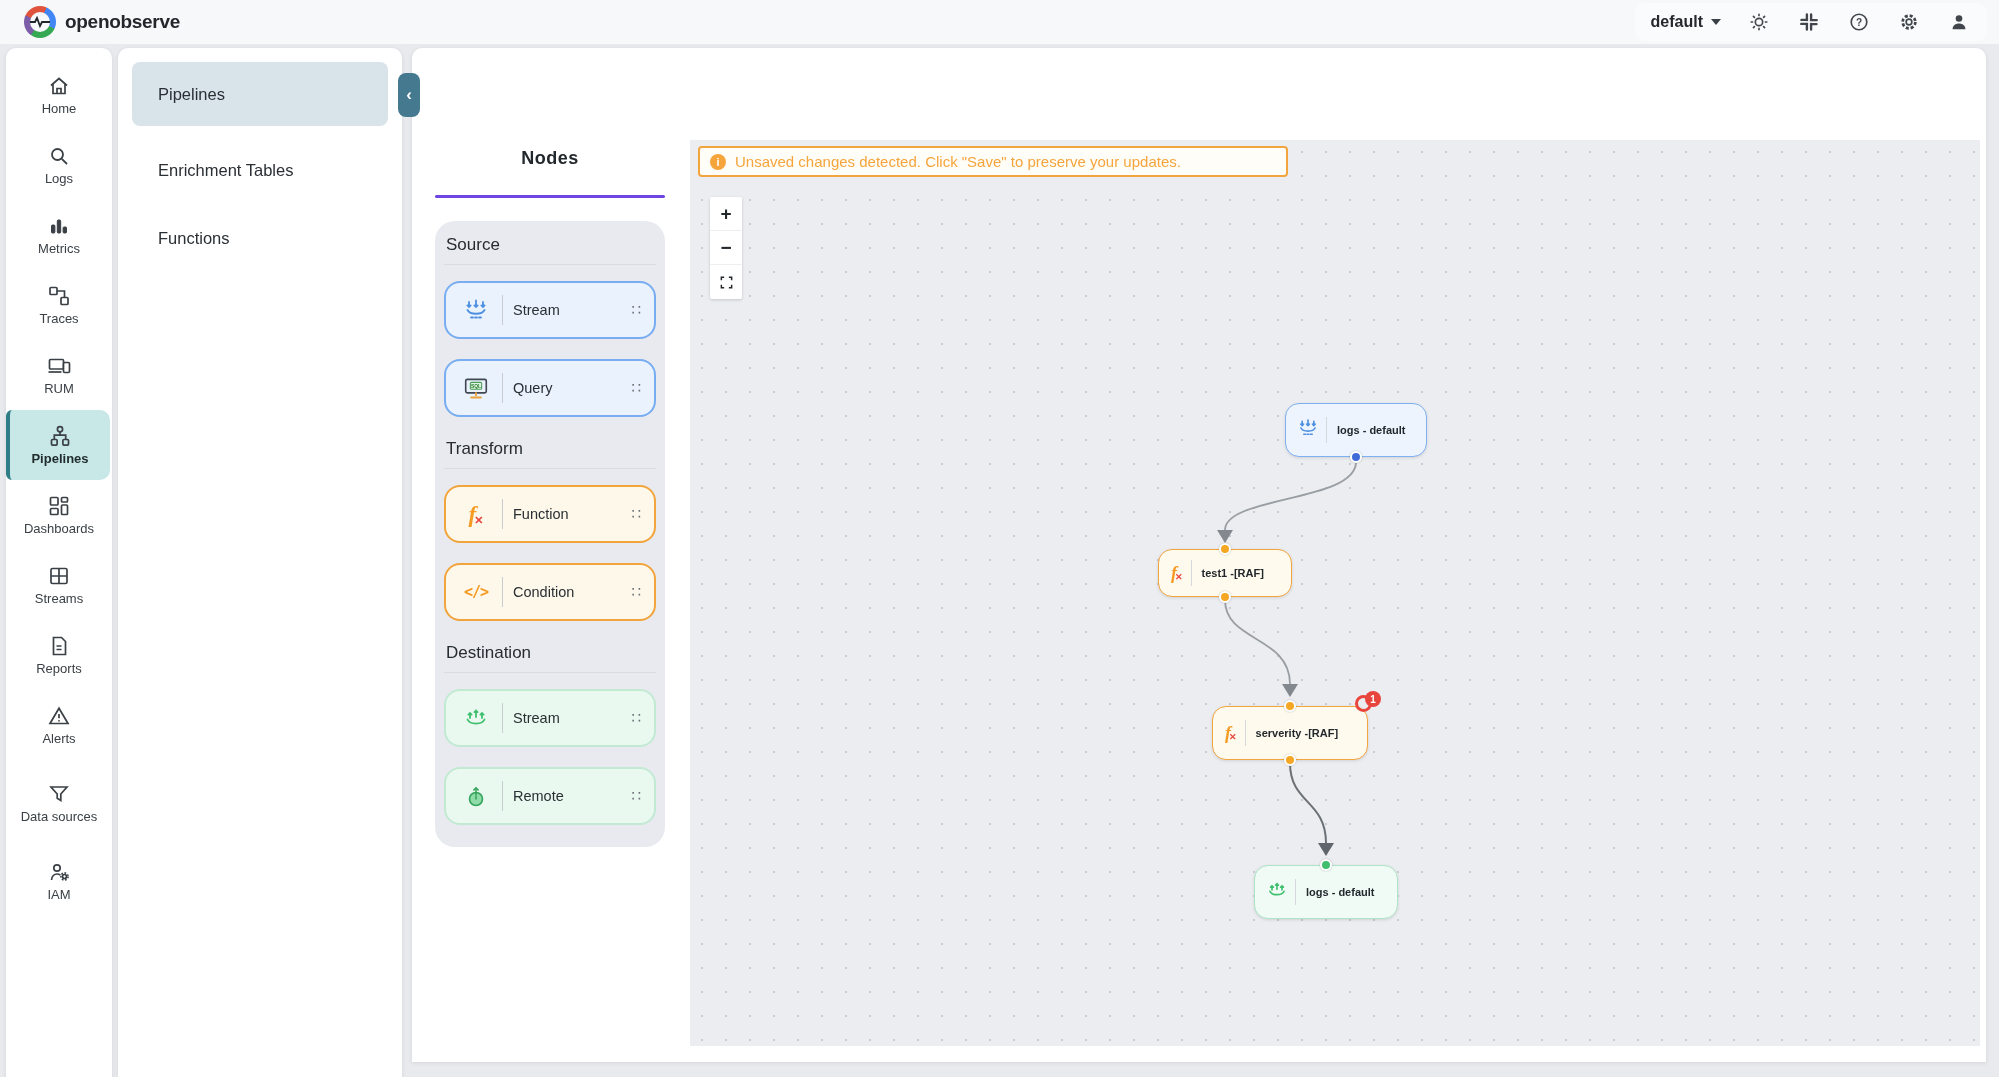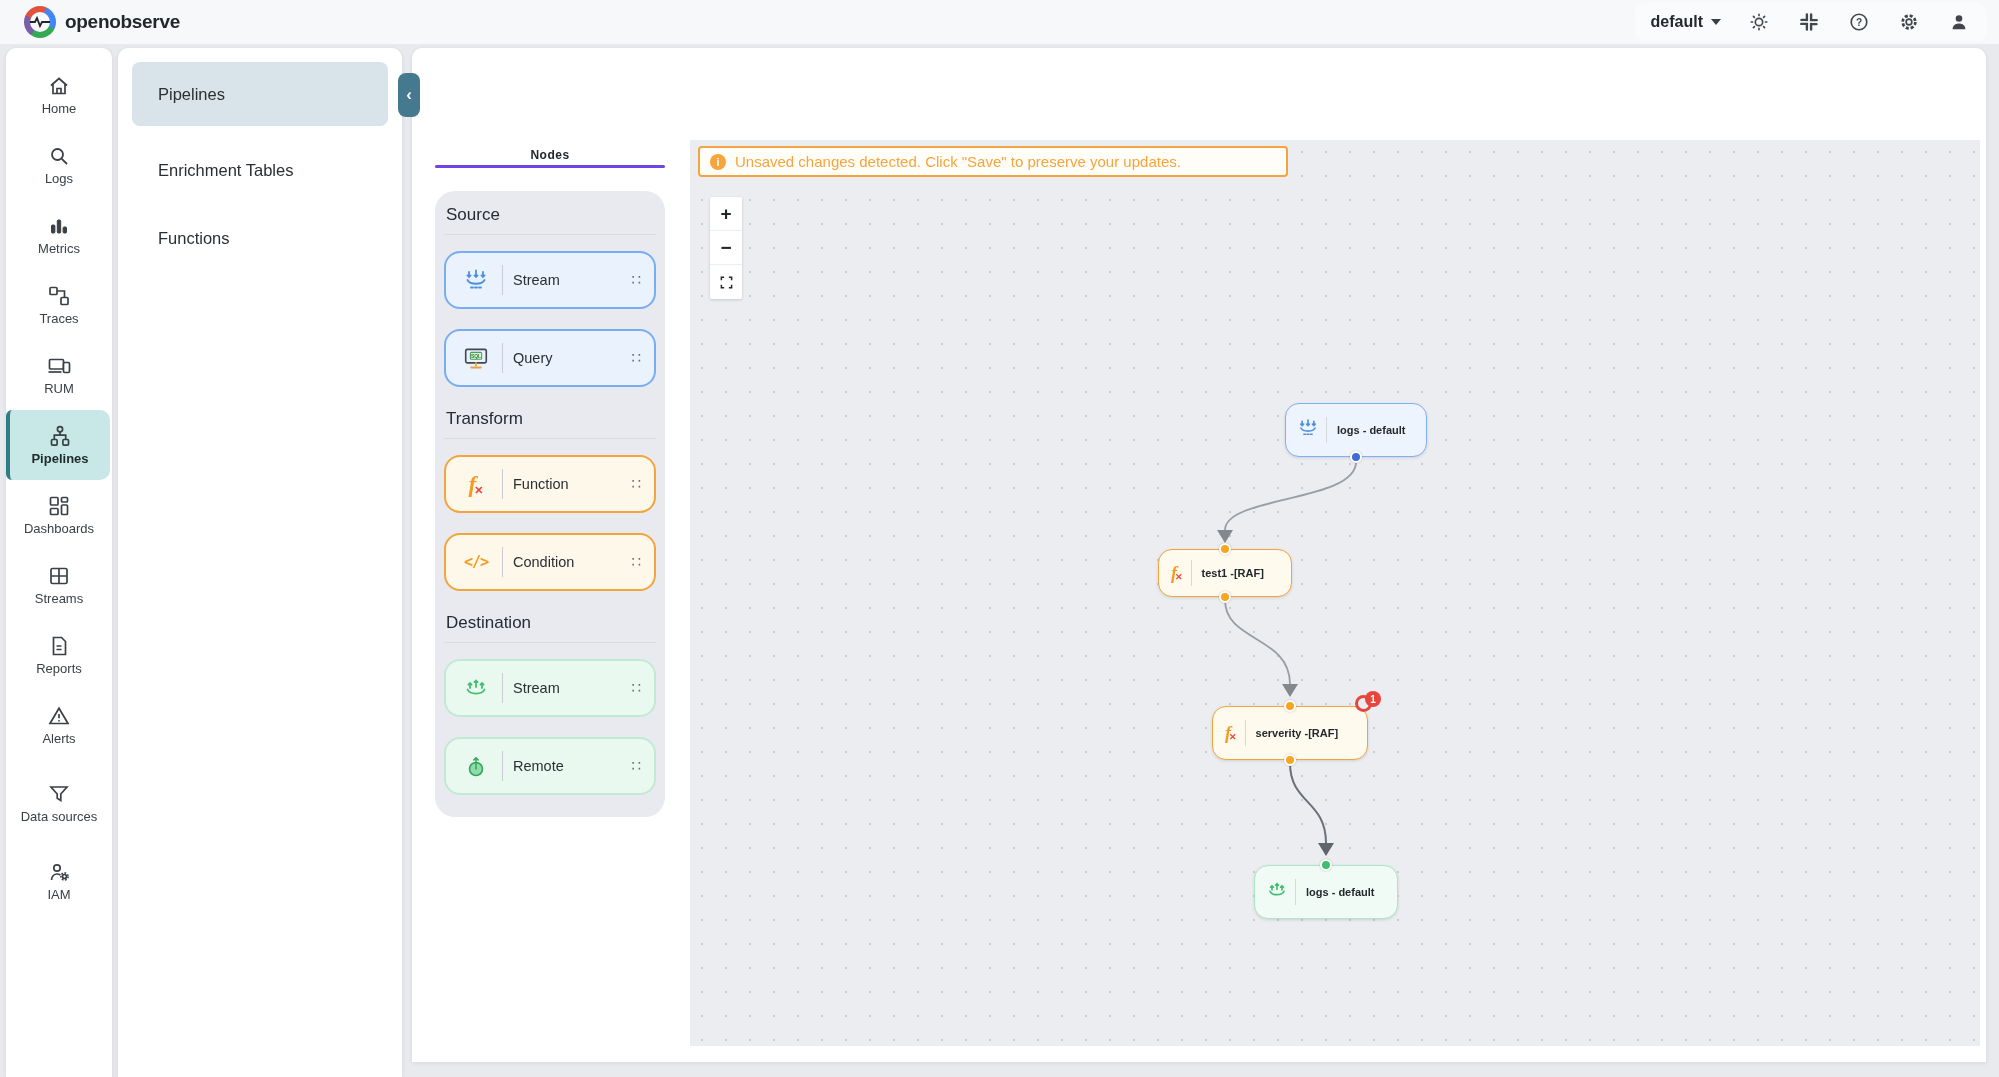--- a/index.html
+++ b/index.html
@@ -44,21 +44,21 @@
   .page-title { font-size:23px; font-weight:bold; color:#23282D; }
   .header-actions { margin-left:auto; display:flex; gap:40px; align-items:center; }
   .btn { height:44px; border:none; border-radius:8px; font-family:"Liberation Sans",sans-serif; font-size:16px; color:#2A2F34; cursor:pointer; display:flex; align-items:center; justify-content:center; }
   .btn-flat { background:#DCE5EA; }
   .btn-code { width:100px; font-weight:bold; letter-spacing:2px; font-size:15px; }
   .btn-cancel { width:100px; }
   .btn-save { width:120px; background:#3D7490; color:#FFFFFF; }
 
   
   .nodes-panel { position:absolute; left:23px; top:100px; width:230px; }
-  .nodes-title { text-align:center; font-size:12px; font-weight:bold; color:#23282D; letter-spacing:0.5px; padding-bottom:3px; }
+  .nodes-title { text-align:center; font-size:18px; font-weight:bold; color:#23282D; letter-spacing:0.5px; padding-bottom:26px; }
   .nodes-underline { height:3px; background:#6E45E2; border-radius:2px; }
   .nodes-box { margin-top:23px; background:#E8EAF0; border-radius:20px; padding:12px 9px 2px; }
   .section-title { font-size:17px; color:#272C31; padding:2px 2px 9px; }
   .section-divider { height:1px; background:#D9DBDF; margin-bottom:16px; }
   .node-item { height:58px; border-radius:16px; border:2px solid; display:flex; align-items:center; padding:0 12px; margin-bottom:20px; background:#FFF; cursor:grab; }
   .node-item .icon-slot { width:36px; display:flex; justify-content:center; align-items:center; }
   .node-item .vdiv { width:1px; height:30px; background:#C8CBD2; margin:0 10px 0 8px; }
   .node-item .label { font-size:14.5px; color:#2A2F34; flex:1; }
   .node-item .drag { color:#6B7075; font-size:15px; }
   .node-item .drag::before { content:"\2237"; letter-spacing:1px; }

